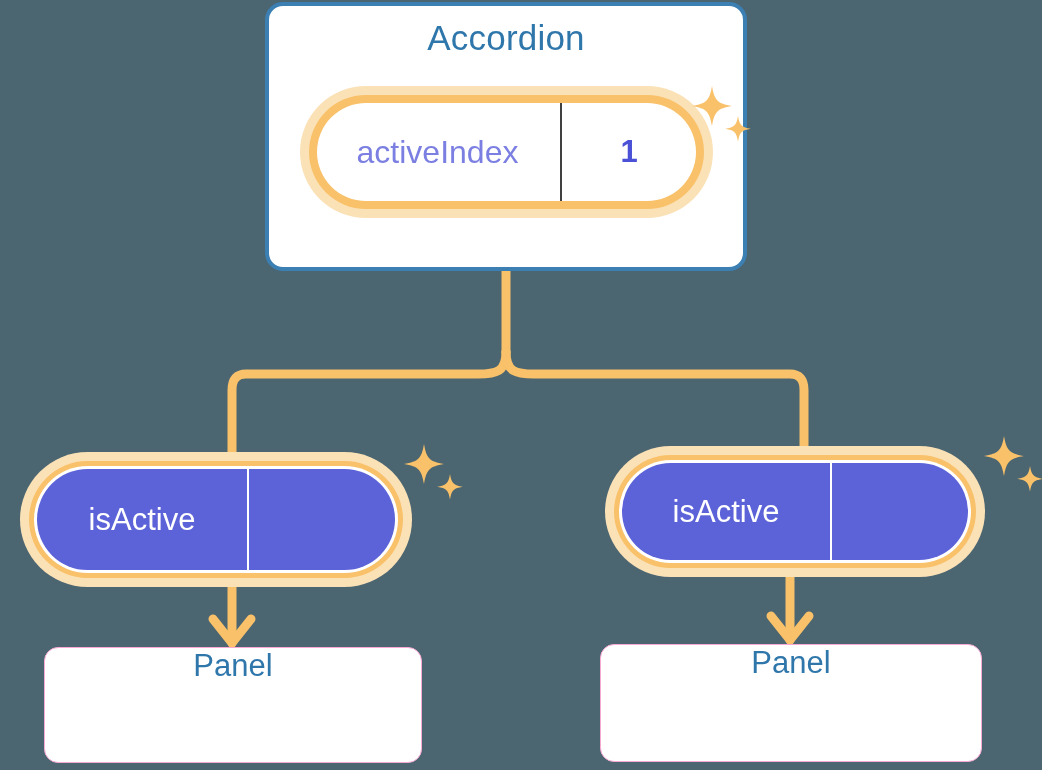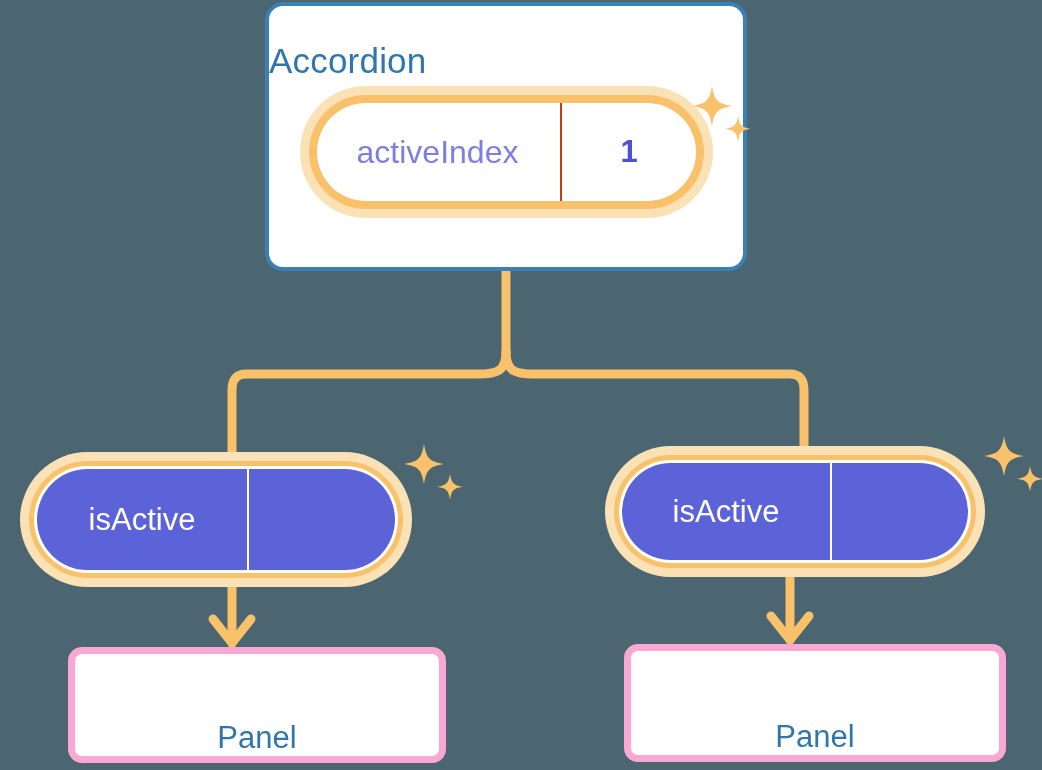--- a/index.html
+++ b/index.html
@@ -46,25 +46,24 @@
     width: 482px;
     height: 269px;
     border-radius: 18px;
   }
 
   #accordion-title {
     position: absolute;
     left: 0;
     right: 0;
     top: 12px;
-    text-align: left;
+    text-align: center;
     font-size: 35px;
     color: #2f77ab;
     letter-spacing: .2px;
-    margin-top: 23px;
   }
 
   
   .pill-wrap {
     position: absolute;
   }
 
   .pill-halo {
     position: absolute;
     left: 0;
@@ -114,21 +113,21 @@
   #activeindex-pill .pill-halo { background: #fbe1b6; }
   #activeindex-pill .pill-ring { background: #f8c16a; }
   #activeindex-pill .pill-body {
     background: #ffffff;
     left: 17px; top: 17px; right: 17px; bottom: 17px;
   }
   #activeindex-pill .pill-key {
     flex: 0 0 245px;
     font-size: 32px;
     color: #7b7fe2;
-    border-right: 2px solid #c2410c;
+    border-right: 2px solid #404040;
     padding-right: 2px;
   }
   #activeindex-pill .pill-val {
     flex: 1 1 auto;
     font-size: 31px;
     font-weight: bold;
     color: #4a51d6;
   }
 
   
@@ -175,27 +174,26 @@
     top: 446px;
     width: 380px;
     height: 131px;
   }
   #isactive-pill-right .pill-key { flex: 0 0 210px; }
 
   
   .panel-box {
     position: absolute;
     background: #ffffff;
-    border: 7px solid #f9a8d4;
+    border: 1px solid #f9a8d4;
     border-radius: 14px;
     box-sizing: border-box;
     display: flex;
-    align-items: flex-end;
+    align-items: flex-start;
     justify-content: center;
-    margin-left: 24px;
   }
   .panel-label {
     font-size: 31px;
     color: #2f77ab;
   }
 
   #panel-left {
     left: 44px;
     top: 647px;
     width: 378px;

